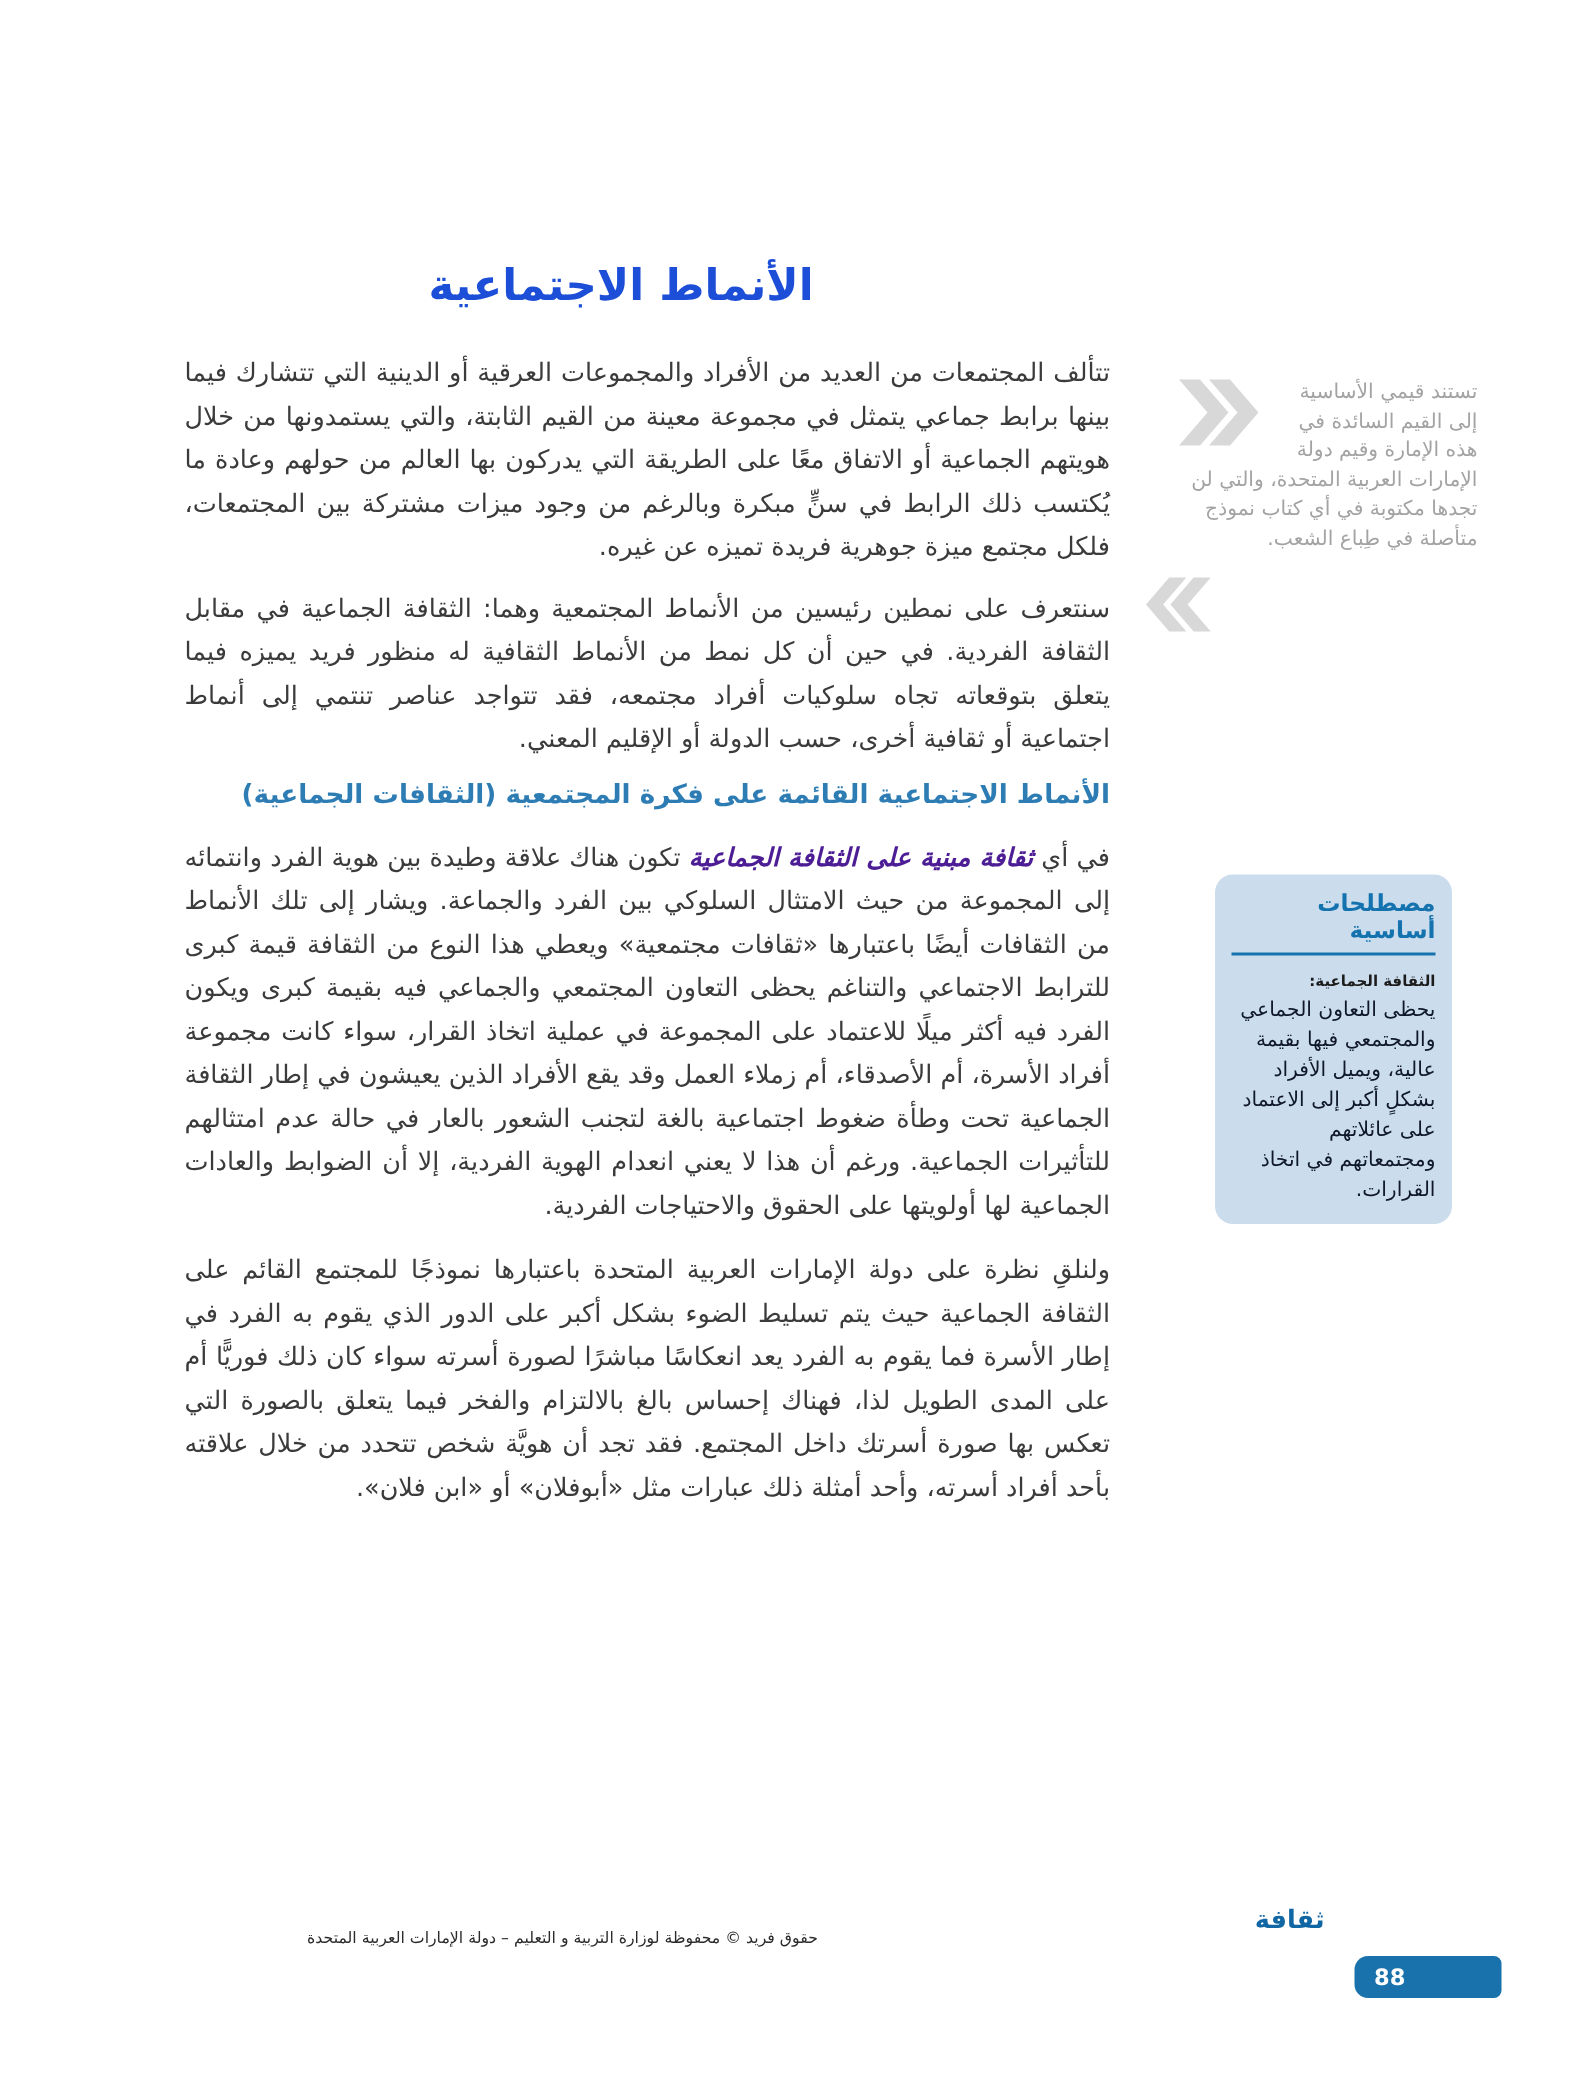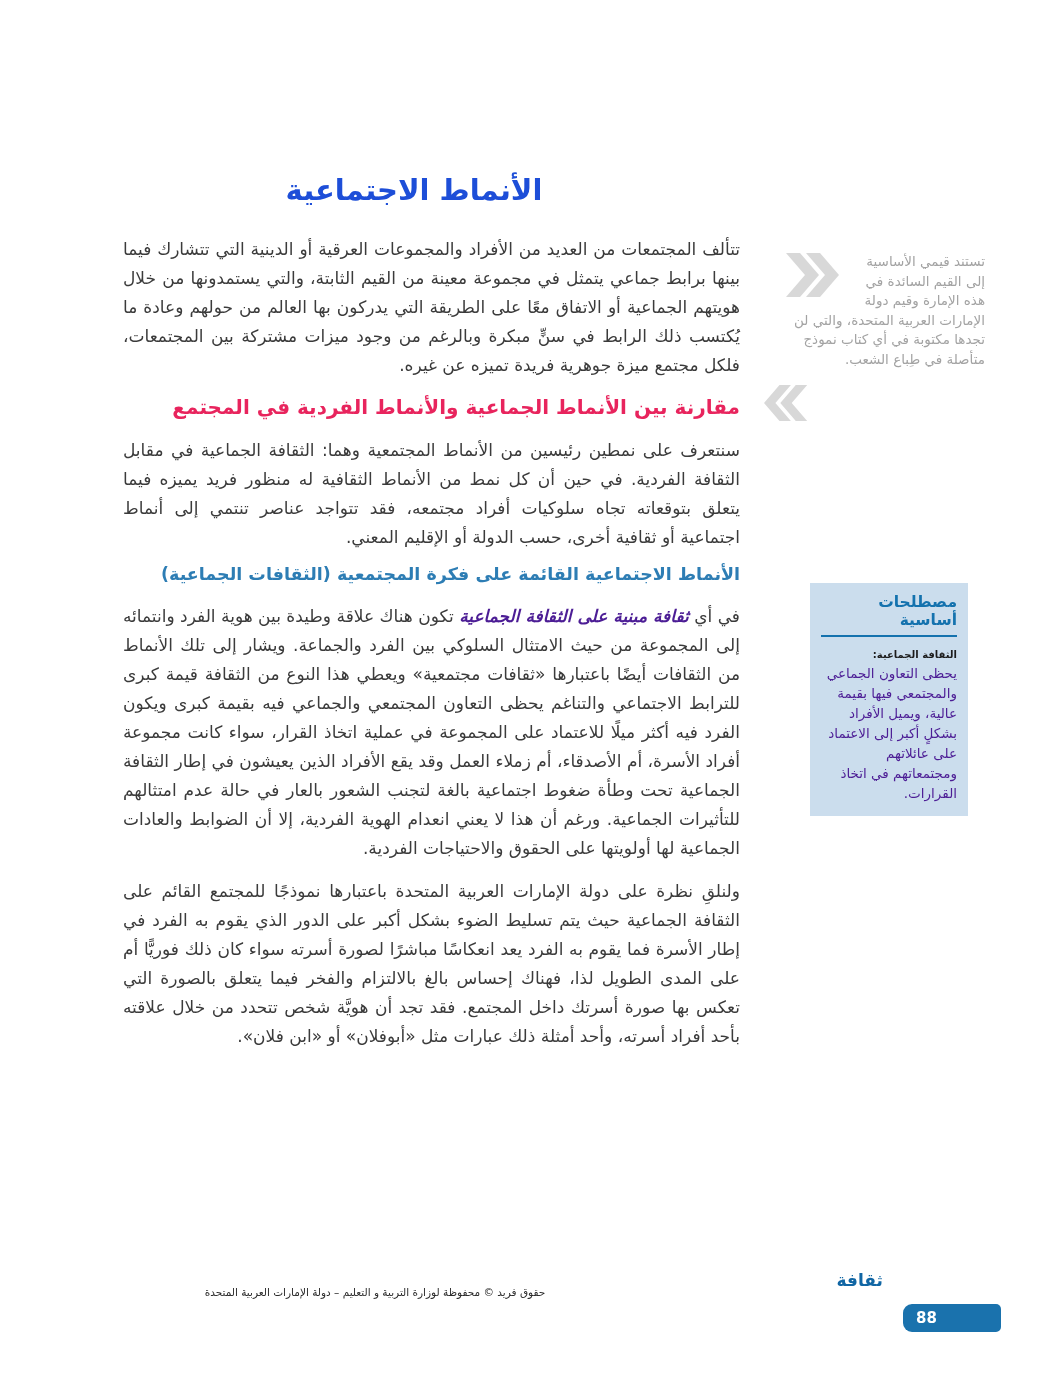--- a/index.html
+++ b/index.html
@@ -50,34 +50,34 @@
   }
   .quote-attribution {
     margin-top:14px; font-size:12.5px; font-weight:bold;
     line-height:16.5px; color:#8b8b8b; text-align:right;
   }
   .quote-close-icon { position:absolute; left:764px; top:384px; }
 
   
   .terms-box {
     position:absolute; top:583px; right:94px; width:158px;
-    background:#cbdded; border-radius:0; padding:10px 11px 13px 11px;
+    background:#cbdded; border-radius:12px; padding:10px 11px 13px 11px;
     direction:rtl;
   }
   .terms-header {
     font-size:15.5px; font-weight:bold; color:#1472ae;
     text-align:right; padding-bottom:6px;
     border-bottom:2px solid #1472ae;
   }
   .terms-term {
     margin-top:12px; font-size:10px; font-weight:bold; color:#1c1c1c;
     text-align:right;
   }
   .terms-def {
-    margin-top:3px; font-size:13.5px; line-height:20px; color:#4c1d95;
+    margin-top:3px; font-size:13.5px; line-height:20px; color:#0f172a;
     text-align:right;
   }
 
   
   .lesson-label {
     position:absolute; top:1270px; right:179px;
     font-size:17px; font-weight:bold; color:#1166a4;
   }
   .page-badge {
     position:absolute; top:1304px; left:903px; width:98px; height:28px;
@@ -97,21 +97,20 @@
 </head>
 <body>
 
 <div class="page">
 
   <div class="main-col">
     <h1 class="page-title">الأنماط الاجتماعية</h1>
 
     <p class="para p1">تتألف المجتمعات من العديد من الأفراد والمجموعات العرقية أو الدينية التي تتشارك فيما بينها برابط جماعي يتمثل في مجموعة معينة من القيم الثابتة، والتي يستمدونها من خلال هويتهم الجماعية أو الاتفاق معًا على الطريقة التي يدركون بها العالم من حولهم وعادة ما يُكتسب ذلك الرابط في سنٍّ مبكرة وبالرغم من وجود ميزات مشتركة بين المجتمعات، فلكل مجتمع ميزة جوهرية فريدة تميزه عن غيره.</p>
 
-    <h2 class="heading-pink">مقارنة بين الأنماط الجماعية والأنماط الفردية في المجتمع</h2>
 
     <p class="para p2">سنتعرف على نمطين رئيسين من الأنماط المجتمعية وهما: الثقافة الجماعية في مقابل الثقافة الفردية. في حين أن كل نمط من الأنماط الثقافية له منظور فريد يميزه فيما يتعلق بتوقعاته تجاه سلوكيات أفراد مجتمعه، فقد تتواجد عناصر تنتمي إلى أنماط اجتماعية أو ثقافية أخرى، حسب الدولة أو الإقليم المعني.</p>
 
     <h3 class="heading-blue">الأنماط الاجتماعية القائمة على فكرة المجتمعية (الثقافات الجماعية)</h3>
 
     <p class="para p3"><span>في أي </span><span class="hl-blue">ثقافة مبنية على الثقافة الجماعية</span><span> تكون هناك علاقة وطيدة بين هوية الفرد وانتمائه إلى المجموعة من حيث الامتثال السلوكي بين الفرد والجماعة. ويشار إلى تلك الأنماط من الثقافات أيضًا باعتبارها «ثقافات مجتمعية» ويعطي هذا النوع من الثقافة قيمة كبرى للترابط الاجتماعي والتناغم يحظى التعاون المجتمعي والجماعي فيه بقيمة كبرى ويكون الفرد فيه أكثر ميلًا للاعتماد على المجموعة في عملية اتخاذ القرار، سواء كانت مجموعة أفراد الأسرة، أم الأصدقاء، أم زملاء العمل وقد يقع الأفراد الذين يعيشون في إطار الثقافة الجماعية تحت وطأة ضغوط اجتماعية بالغة لتجنب الشعور بالعار في حالة عدم امتثالهم للتأثيرات الجماعية. ورغم أن هذا لا يعني انعدام الهوية الفردية، إلا أن الضوابط والعادات الجماعية لها أولويتها على الحقوق والاحتياجات الفردية.</span></p>
 
     <p class="para p4">ولنلقِ نظرة على دولة الإمارات العربية المتحدة باعتبارها نموذجًا للمجتمع القائم على الثقافة الجماعية حيث يتم تسليط الضوء بشكل أكبر على الدور الذي يقوم به الفرد في إطار الأسرة فما يقوم به الفرد يعد انعكاسًا مباشرًا لصورة أسرته سواء كان ذلك فوريًّا أم على المدى الطويل لذا، فهناك إحساس بالغ بالالتزام والفخر فيما يتعلق بالصورة التي تعكس بها صورة أسرتك داخل المجتمع. فقد تجد أن هويَّة شخص تتحدد من خلال علاقته بأحد أفراد أسرته، وأحد أمثلة ذلك عبارات مثل «أبوفلان» أو «ابن فلان».</p>
   </div>
 

